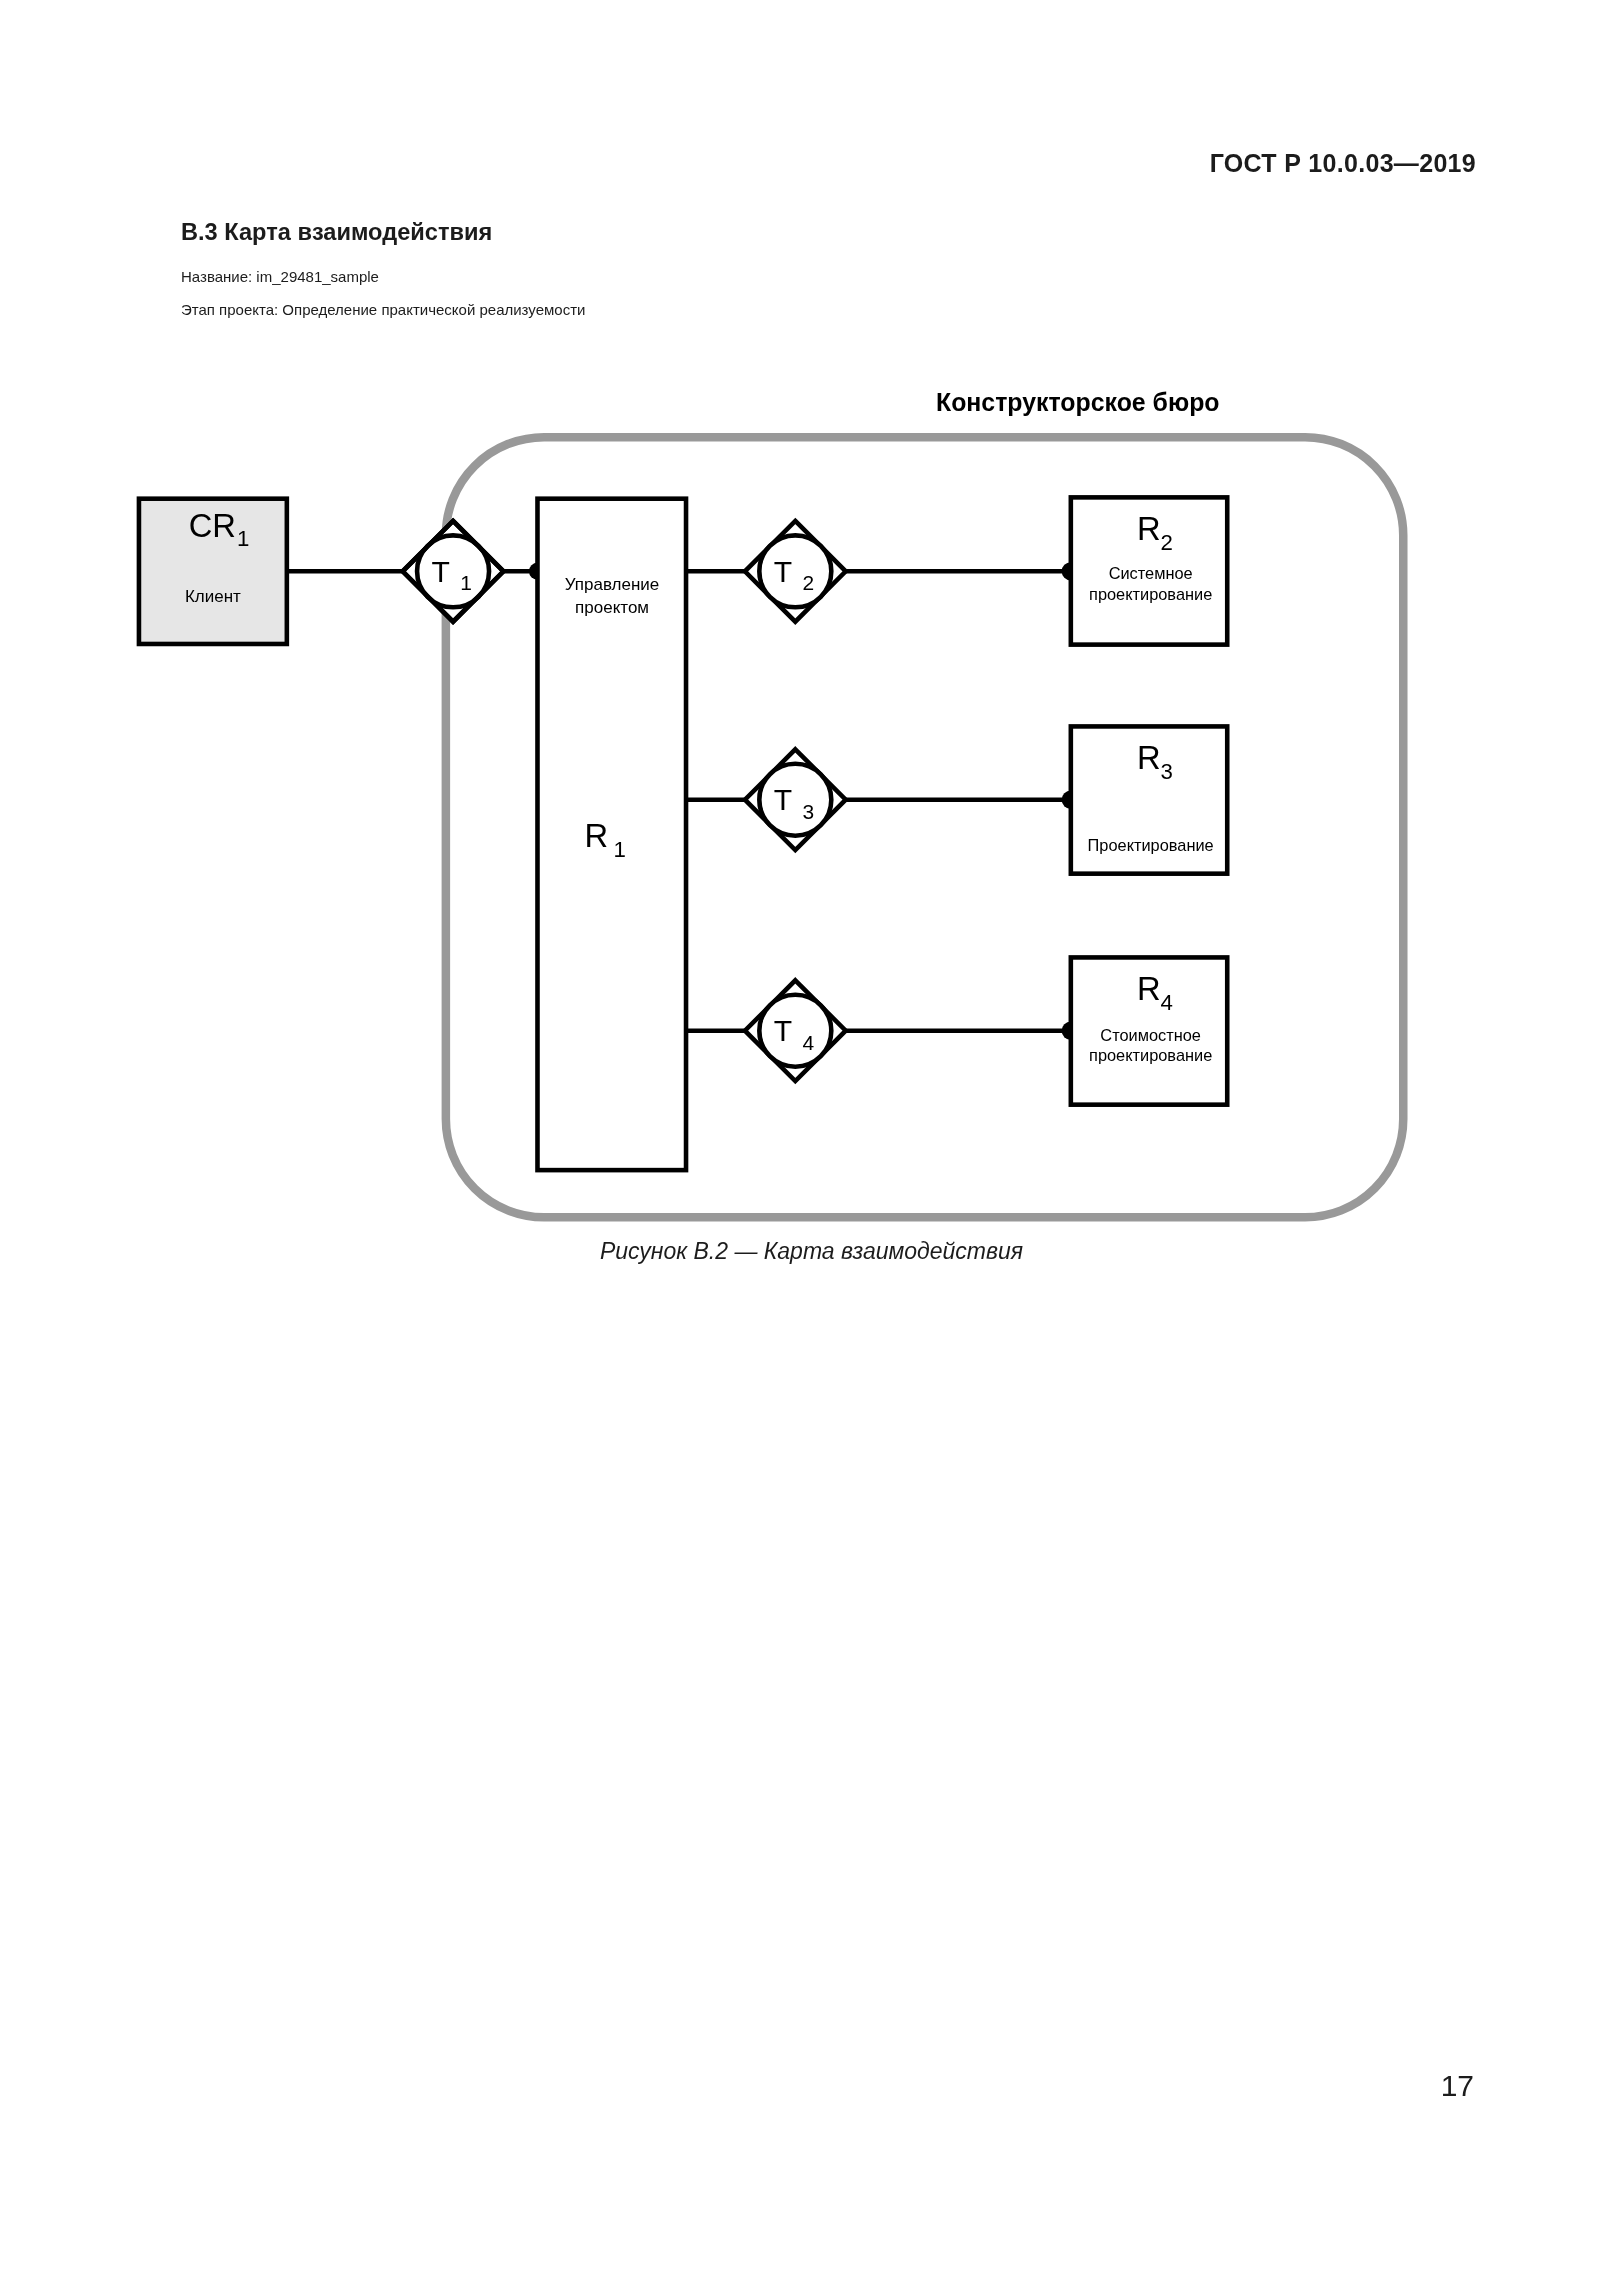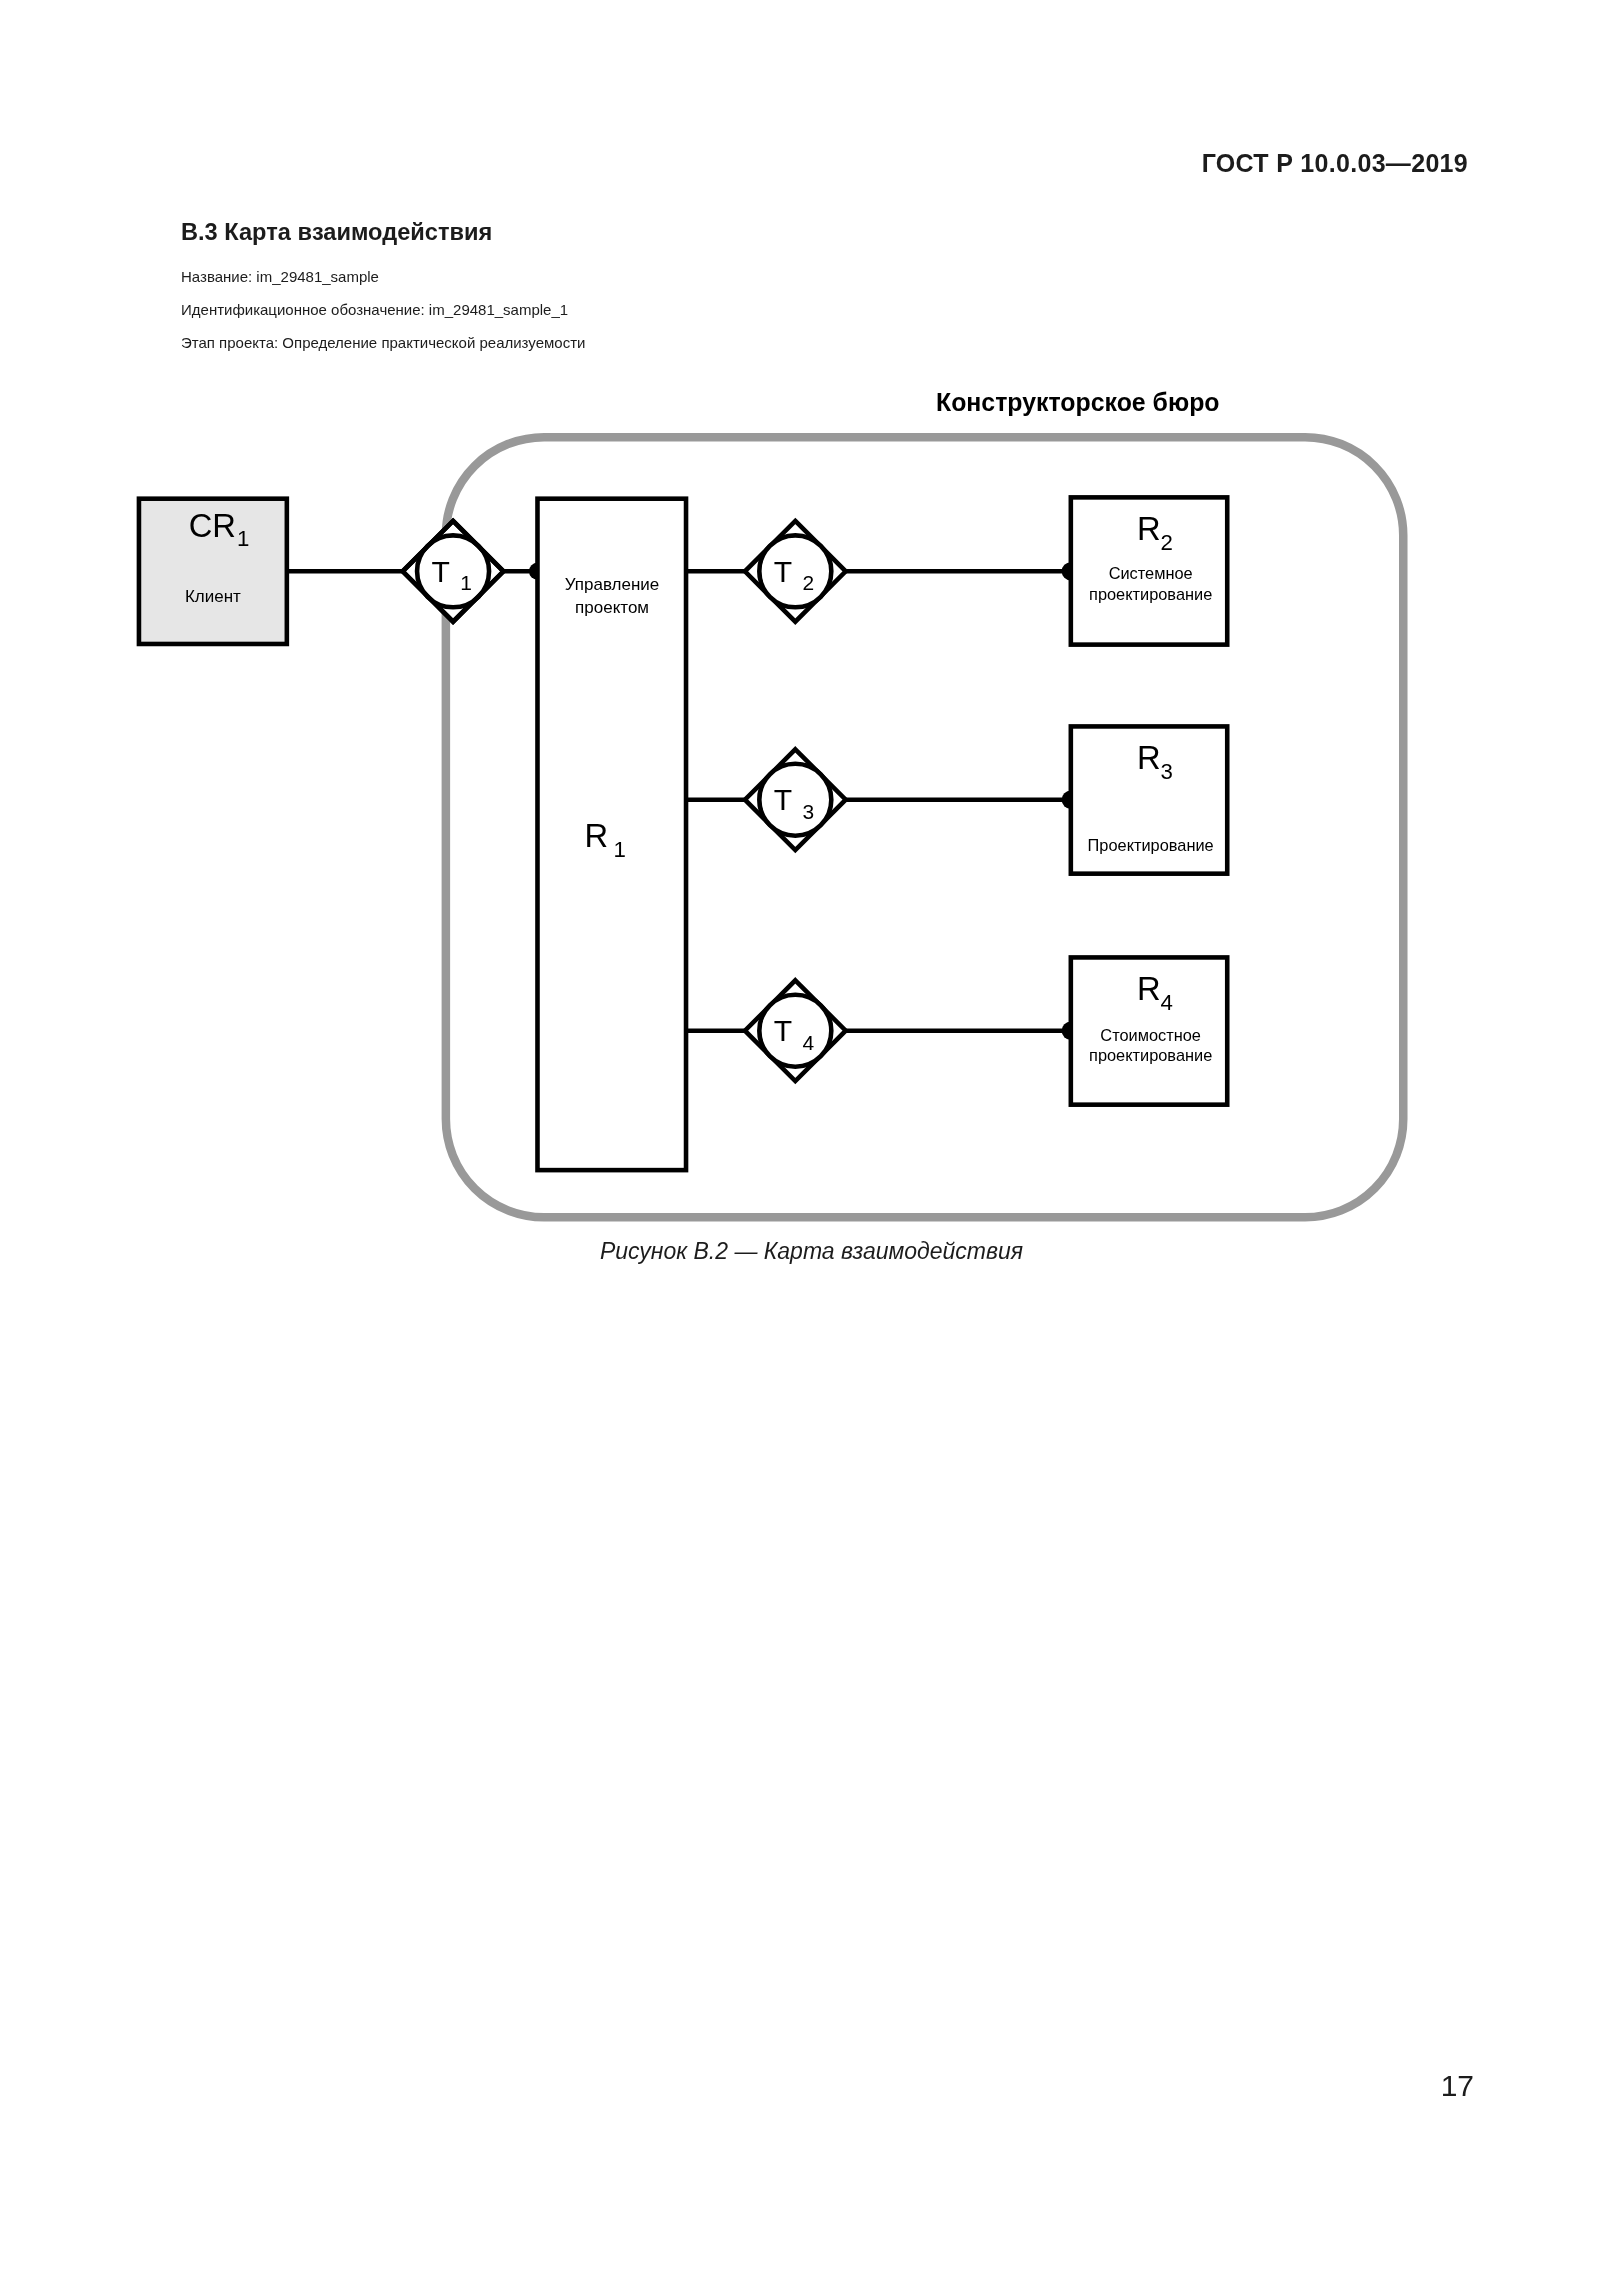--- a/index.html
+++ b/index.html
@@ -12,21 +12,21 @@
     height: 2295px;
     position: relative;
     font-family: "Liberation Sans", sans-serif;
     color: #1c1c1c;
     overflow: hidden;
   }
 
   .page-header {
     position: absolute;
     top: 149px;
-    right: 155px;
+    right: 147px;
     font-size: 25px;
     font-weight: bold;
     letter-spacing: 0.3px;
     white-space: nowrap;
   }
 
   .section-title {
     position: absolute;
     top: 219px;
     left: 181px;
@@ -81,21 +81,20 @@
 </style>
 </head>
 <body>
 
 <div class="page-header">ГОСТ Р 10.0.03—2019</div>
 
 <div class="section-title">В.3 Карта взаимодействия</div>
 
 <div class="meta-block">
   <div class="meta-line">Название: im_29481_sample</div>
-  <div class="meta-line">Идентификационное обозначение: im_29481_sample_1</div>
   <div class="meta-line">Этап проекта: Определение практической реализуемости</div>
 </div>
 
 <div class="figure-wrap">
   <svg width="1335" height="851" viewBox="0 0 2040 1300" xmlns="http://www.w3.org/2000/svg">
 
     <text class="org-title" x="1250" y="38">Конструкторское бюро</text>
 
     <rect x="501" y="78" width="1463" height="1192" rx="150" ry="150" fill="none" stroke="#999999" stroke-width="13"></rect>
 

